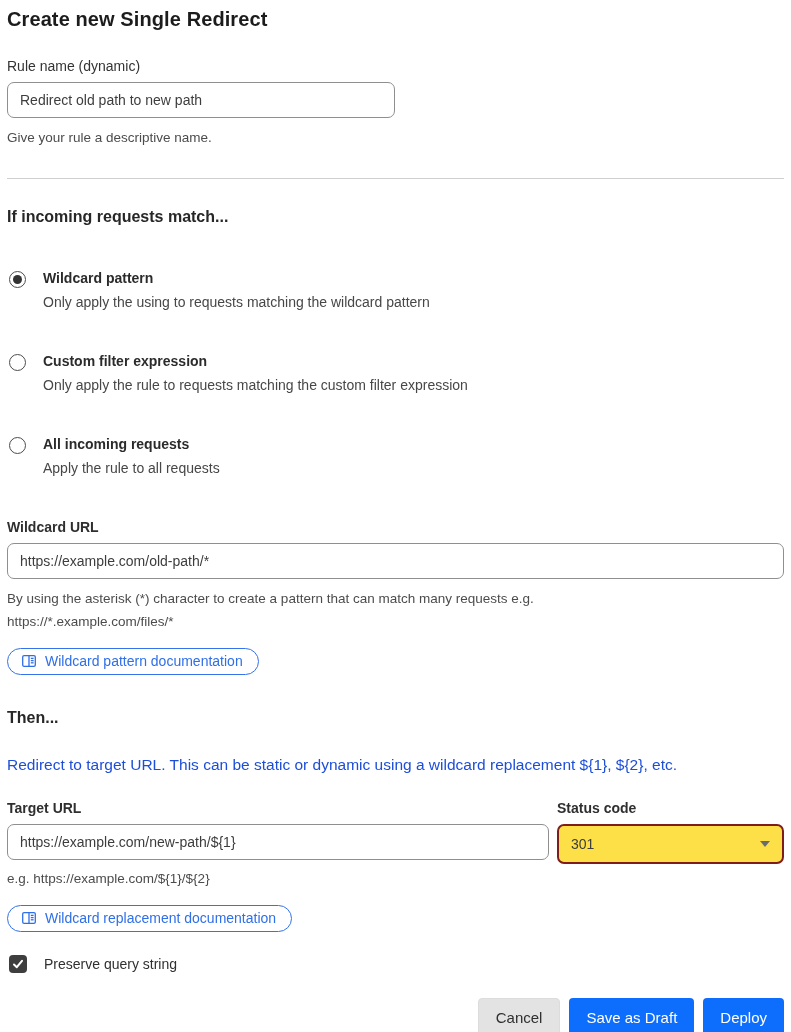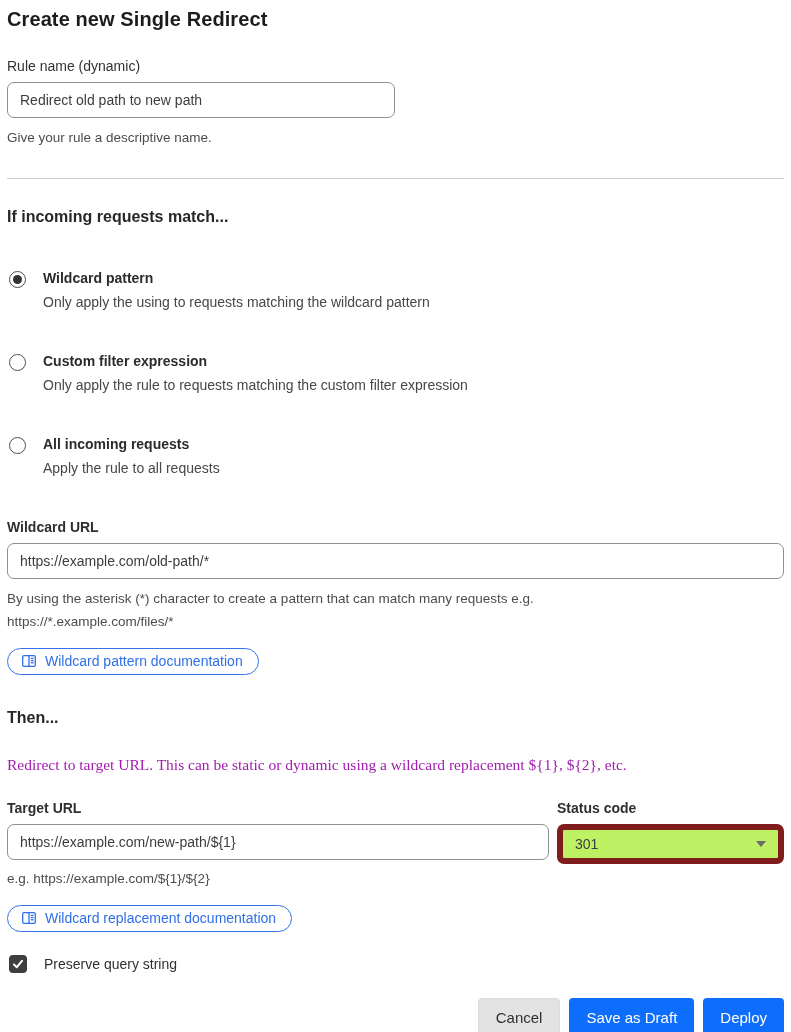--- a/index.html
+++ b/index.html
@@ -39,31 +39,31 @@
   .radio-desc { font-size:14px; color:#474747; margin-top:7px; line-height:17px; }
 
   .doc-button {
     display:inline-flex; align-items:center; gap:8px; margin-top:15px;
     border:1px solid #3672e9; border-radius:14px; background:#fff;
     color:#2f6fe8; font-size:14px; padding:4px 15px 5px 13px; cursor:pointer;
     font-family:"Liberation Sans", sans-serif;
   }
   .doc-button svg { flex:none; }
 
-  .then-paragraph { font-size:15.5px; color:#a21caf; margin-top:27px; line-height:21px;font-family:Liberation Serif, serif; }
+  .then-paragraph { font-size:15.5px; color:#1d4ed8; margin-top:27px; line-height:21px; }
 
   .target-row { display:flex; margin-top:25px; }
   .target-col { width:542px; margin-right:8px; }
   .status-col { flex:1; }
   .target-row .field-label { margin-top:0; }
 
   .select-box {
-    height:40px; border:6px solid #7f1d1d; border-radius:7px; margin-top:8px;
+    height:40px; border:2px solid #7f1d1d; border-radius:7px; margin-top:8px;
     display:flex; align-items:center; justify-content:space-between; padding:0 12px;
-    font-size:14px; color:#3d3d3d; cursor:pointer; background:#bef264;
+    font-size:14px; color:#3d3d3d; cursor:pointer; background:#fde047;
   }
   .select-caret {
     width:0; height:0; border-left:5px solid transparent; border-right:5px solid transparent;
     border-top:6px solid #6b6b6b;
   }
 
   .checkbox-row { display:flex; align-items:center; margin-top:23px; cursor:pointer; }
   .checkbox {
     width:18px; height:18px; border-radius:4px; background:#3e3e3e; margin-left:2px;
     display:flex; align-items:center; justify-content:center; flex:none;

